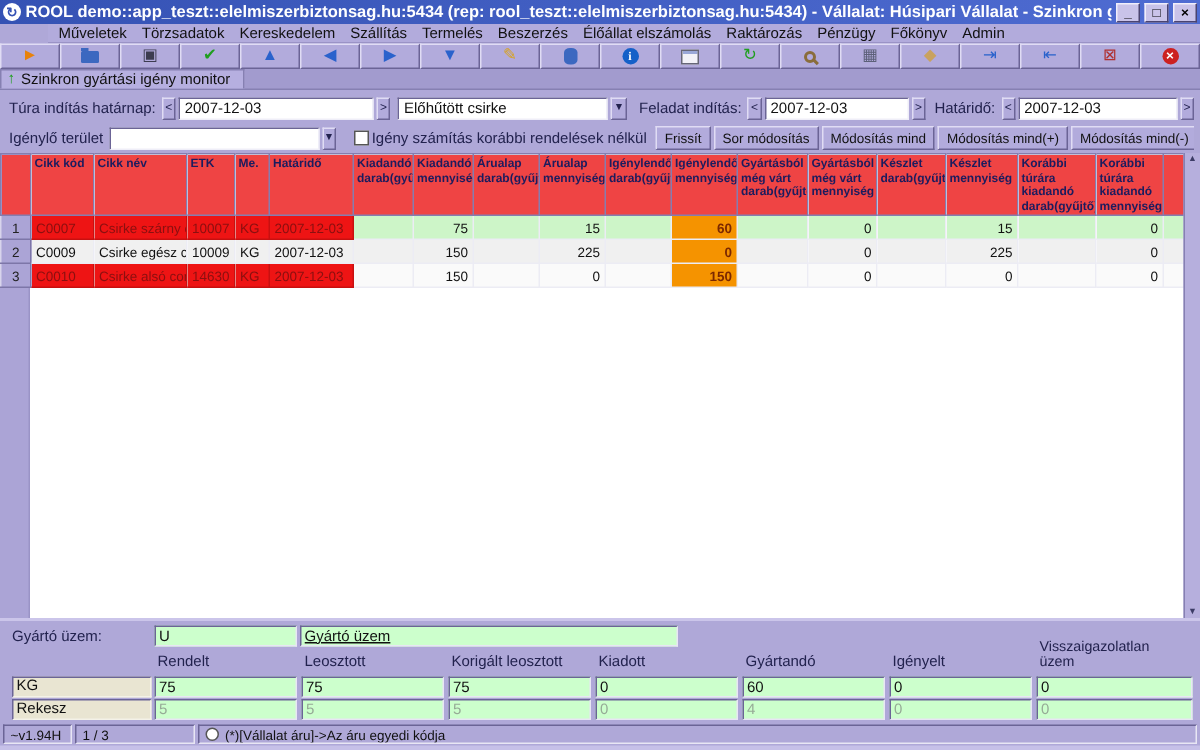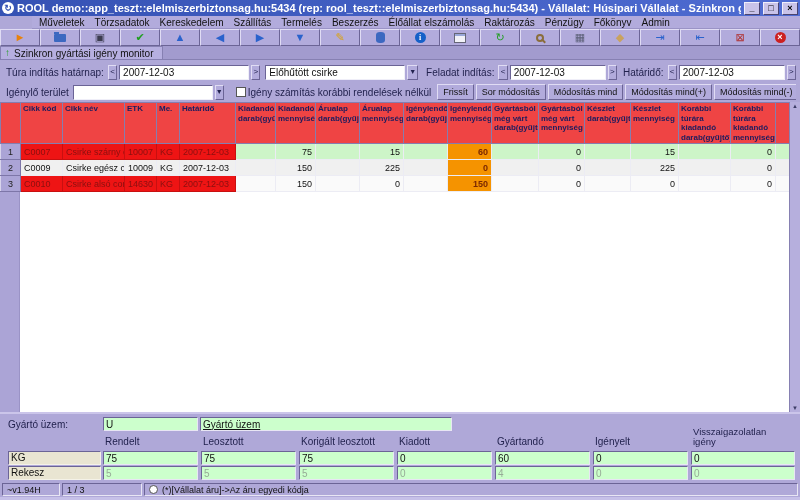--- a/index.html
+++ b/index.html
@@ -329,21 +329,21 @@
     <span class="f-label" style="left:8px;top:5px">Gyártó üzem:</span>
     <input class="f-field" style="left: 103px; top: 3px; width: 95px;" value="U">
     <input class="f-field" style="left: 200px; top: 3px; width: 252px; text-decoration: underline;" value="Gyártó üzem">
 
     <span class="f-collabel" style="left:105px;top:22px">Rendelt</span>
     <span class="f-collabel" style="left:203px;top:22px">Leosztott</span>
     <span class="f-collabel" style="left:301px;top:22px">Korigált leosztott</span>
     <span class="f-collabel" style="left:399px;top:22px">Kiadott</span>
     <span class="f-collabel" style="left:497px;top:22px">Gyártandó</span>
     <span class="f-collabel" style="left:595px;top:22px">Igényelt</span>
-    <span class="f-collabel wrap" style="left:693px;top:13px">Visszaigazolatlan igény</span>
+    <span class="f-collabel wrap" style="left:693px;top:13px">Visszaigazolatlan üzem</span>
 
     <span class="f-tag" style="left:8px;top:37px;width:93px">KG</span>
     <input class="f-field" style="left: 103px; top: 37px; width: 95px;" value="75">
     <input class="f-field" style="left: 201px; top: 37px; width: 95px;" value="75">
     <input class="f-field" style="left: 299px; top: 37px; width: 95px;" value="75">
     <input class="f-field" style="left: 397px; top: 37px; width: 95px;" value="0">
     <input class="f-field" style="left: 495px; top: 37px; width: 95px;" value="60">
     <input class="f-field" style="left: 593px; top: 37px; width: 95px;" value="0">
     <input class="f-field" style="left: 691px; top: 37px; width: 104px;" value="0">
 
@@ -351,21 +351,21 @@
     <input class="f-field f-faint" style="left: 103px; top: 52px; width: 95px;" value="5">
     <input class="f-field f-faint" style="left: 201px; top: 52px; width: 95px;" value="5">
     <input class="f-field f-faint" style="left: 299px; top: 52px; width: 95px;" value="5">
     <input class="f-field f-faint" style="left: 397px; top: 52px; width: 95px;" value="0">
     <input class="f-field f-faint" style="left: 495px; top: 52px; width: 95px;" value="4">
     <input class="f-field f-faint" style="left: 593px; top: 52px; width: 95px;" value="0">
     <input class="f-field f-faint" style="left: 691px; top: 52px; width: 104px;" value="0">
   </div>
 
   <div class="statusbar">
-    <div class="sseg" style="width:58px">~v1.94H</div>
+    <div class="sseg" style="width:46px">~v1.94H</div>
     <div class="sseg" style="width:80px">1 / 3</div>
     <div class="sseg" style="flex:1">
       <span class="radio"></span>
       <span>(*)[Vállalat áru]-&gt;Az áru egyedi kódja</span>
     </div>
   </div>
   <div class="bstrip"></div>
 
 </div>
 

